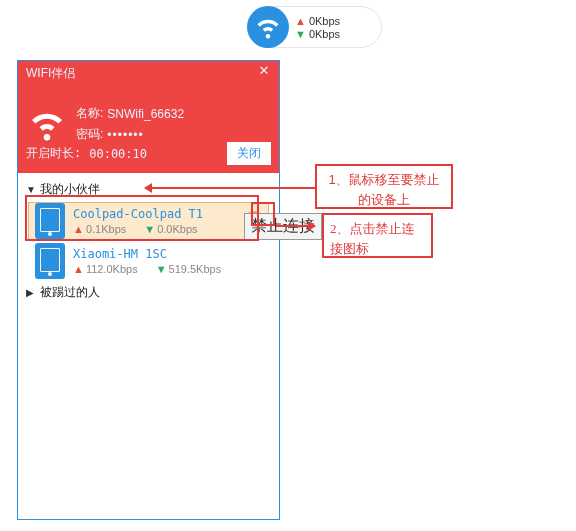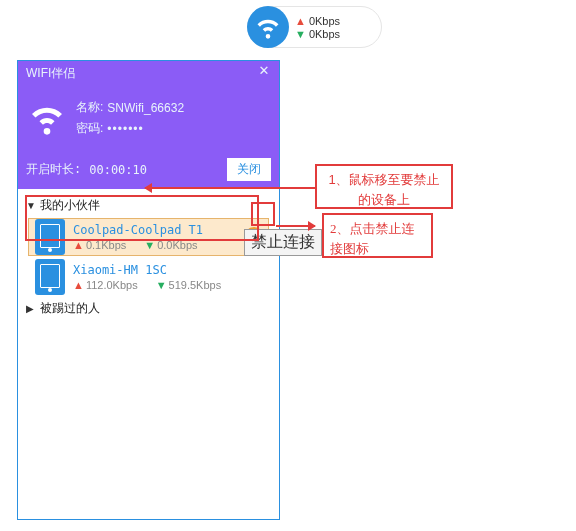--- a/index.html
+++ b/index.html
@@ -8,25 +8,25 @@
   
   .pill { position: absolute; left: 247px; top: 6px; width: 135px; height: 42px; background: #fff; border: 1px solid #e5e5e5; border-radius: 21px; display: flex; align-items: center; }
   .pill-circle { width: 42px; height: 42px; border-radius: 50%; background: #2a90e0; display: flex; align-items: center; justify-content: center; margin-left: -1px; }
   .pill-stats { display: flex; flex-direction: column; justify-content: center; margin-left: 6px; gap: 1px; }
   .pill-row { display: flex; align-items: center; gap: 3px; font-size: 11px; color: #333; }
   .arrow-up { color: #e74c3c; font-size: 11px; }
   .arrow-down { color: #27ae60; font-size: 11px; }
 
   
   .panel { position: absolute; left: 17px; top: 60px; width: 263px; height: 460px; border: 1px solid #2a90e0; background: #fff; }
-  .header { background: #8b5cf6; color: #fff; height: 128px; position: relative; padding: 4px 8px 0 8px; }
+  .header { background: #ef4444; color: #fff; height: 112px; position: relative; padding: 4px 8px 0 8px; }
   .title-row { display: flex; justify-content: space-between; align-items: flex-start; height: 20px; }
   .title { font-size: 12px; color: #e8f3fb; }
   .close { width: 14px; height: 14px; cursor: pointer; color: #e8f3fb; font-size: 13px; text-align: center; line-height: 12px; }
-  .info-row { display: flex; align-items: center; margin-top: 12px; }
+  .info-row { display: flex; align-items: center; margin-top: 18px; }
   .wifi-icon-lg { width: 42px; height: 42px; display: flex; align-items: center; justify-content: center; margin-left: 0; }
   .info-text { margin-left: 8px; display: flex; flex-direction: column; gap: 4px; color: #e8f3fb; font-size: 12px; }
   .info-line { display: flex; gap: 4px; align-items: center; }
   .dots { letter-spacing: 1px; }
   .bottom-row { position: absolute; bottom: 8px; left: 8px; right: 8px; display: flex; align-items: center; gap: 8px; color: #e8f3fb; }
   .uptime-label { font-size: 12px; font-family: Liberation Mono, monospace; }
   .uptime-val { font-size: 12px; font-family: monospace; }
   .hbtn { background: #fff; color: #2a90e0; border: none; padding: 3px 10px; font-size: 12px; cursor: pointer; }
   .spacer { flex: 1; }
 

